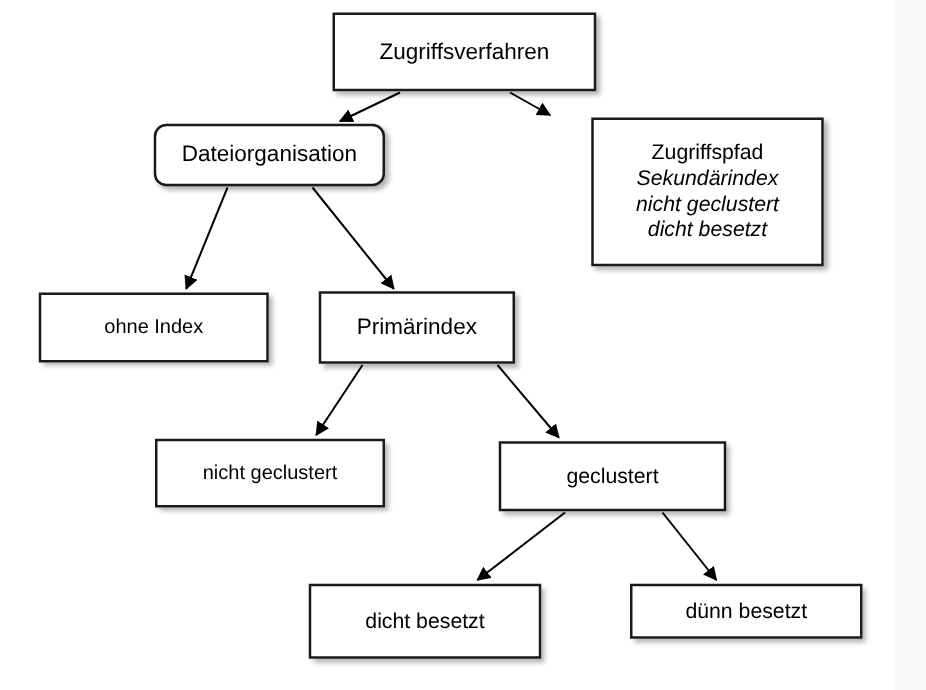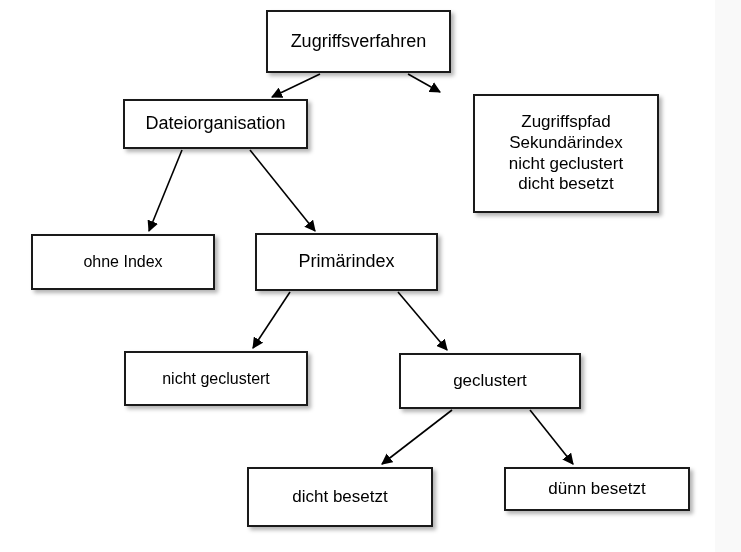--- a/index.html
+++ b/index.html
@@ -42,27 +42,28 @@
     justify-content: center;
     color: #000000;
     text-align: center;
     line-height: 1.22;
   }
   .node .line {
     display: block;
     white-space: nowrap;
   }
   .node .line.italic {
+    font-style: italic;
   }
   
-  #node-zugriffsverfahren { left: 266px; top: 10px;  width: 185px; height: 63px; font-size: 18px; }
-  #node-dateiorganisation { left: 123px; top: 99px;  width: 185px; height: 50px; font-size: 18px; }
+  #node-zugriffsverfahren { left: 266px; top: 10px;  width: 211px; height: 63px; font-size: 18px; }
+  #node-dateiorganisation { left: 123px; top: 99px;  width: 185px; height: 50px; font-size: 18px; border-radius: 10px; }
   #node-zugriffspfad      { left: 437px; top: 94px;  width: 186px; height: 119px; font-size: 17px; margin-left: 36px; }
   #node-ohne-index        { left: 31px;  top: 234px; width: 184px; height: 56px; font-size: 16px; text-align: center; }
-  #node-primaerindex      { left: 255px; top: 233px; width: 183px; height: 58px; font-size: 18px; }
+  #node-primaerindex      { left: 255px; top: 233px; width: 157px; height: 58px; font-size: 18px; }
   #node-nicht-geclustert  { left: 124px; top: 351px; width: 184px; height: 55px; font-size: 16px; }
   #node-geclustert        { left: 399px; top: 353px; width: 182px; height: 56px; font-size: 17px; }
   #node-dicht-besetzt     { left: 247px; top: 467px; width: 186px; height: 60px; font-size: 17px; }
   #node-duenn-besetzt     { left: 504px; top: 467px; width: 186px; height: 44px; font-size: 17px; }
 </style>
 </head>
 <body>
 
 <div id="page">
 

